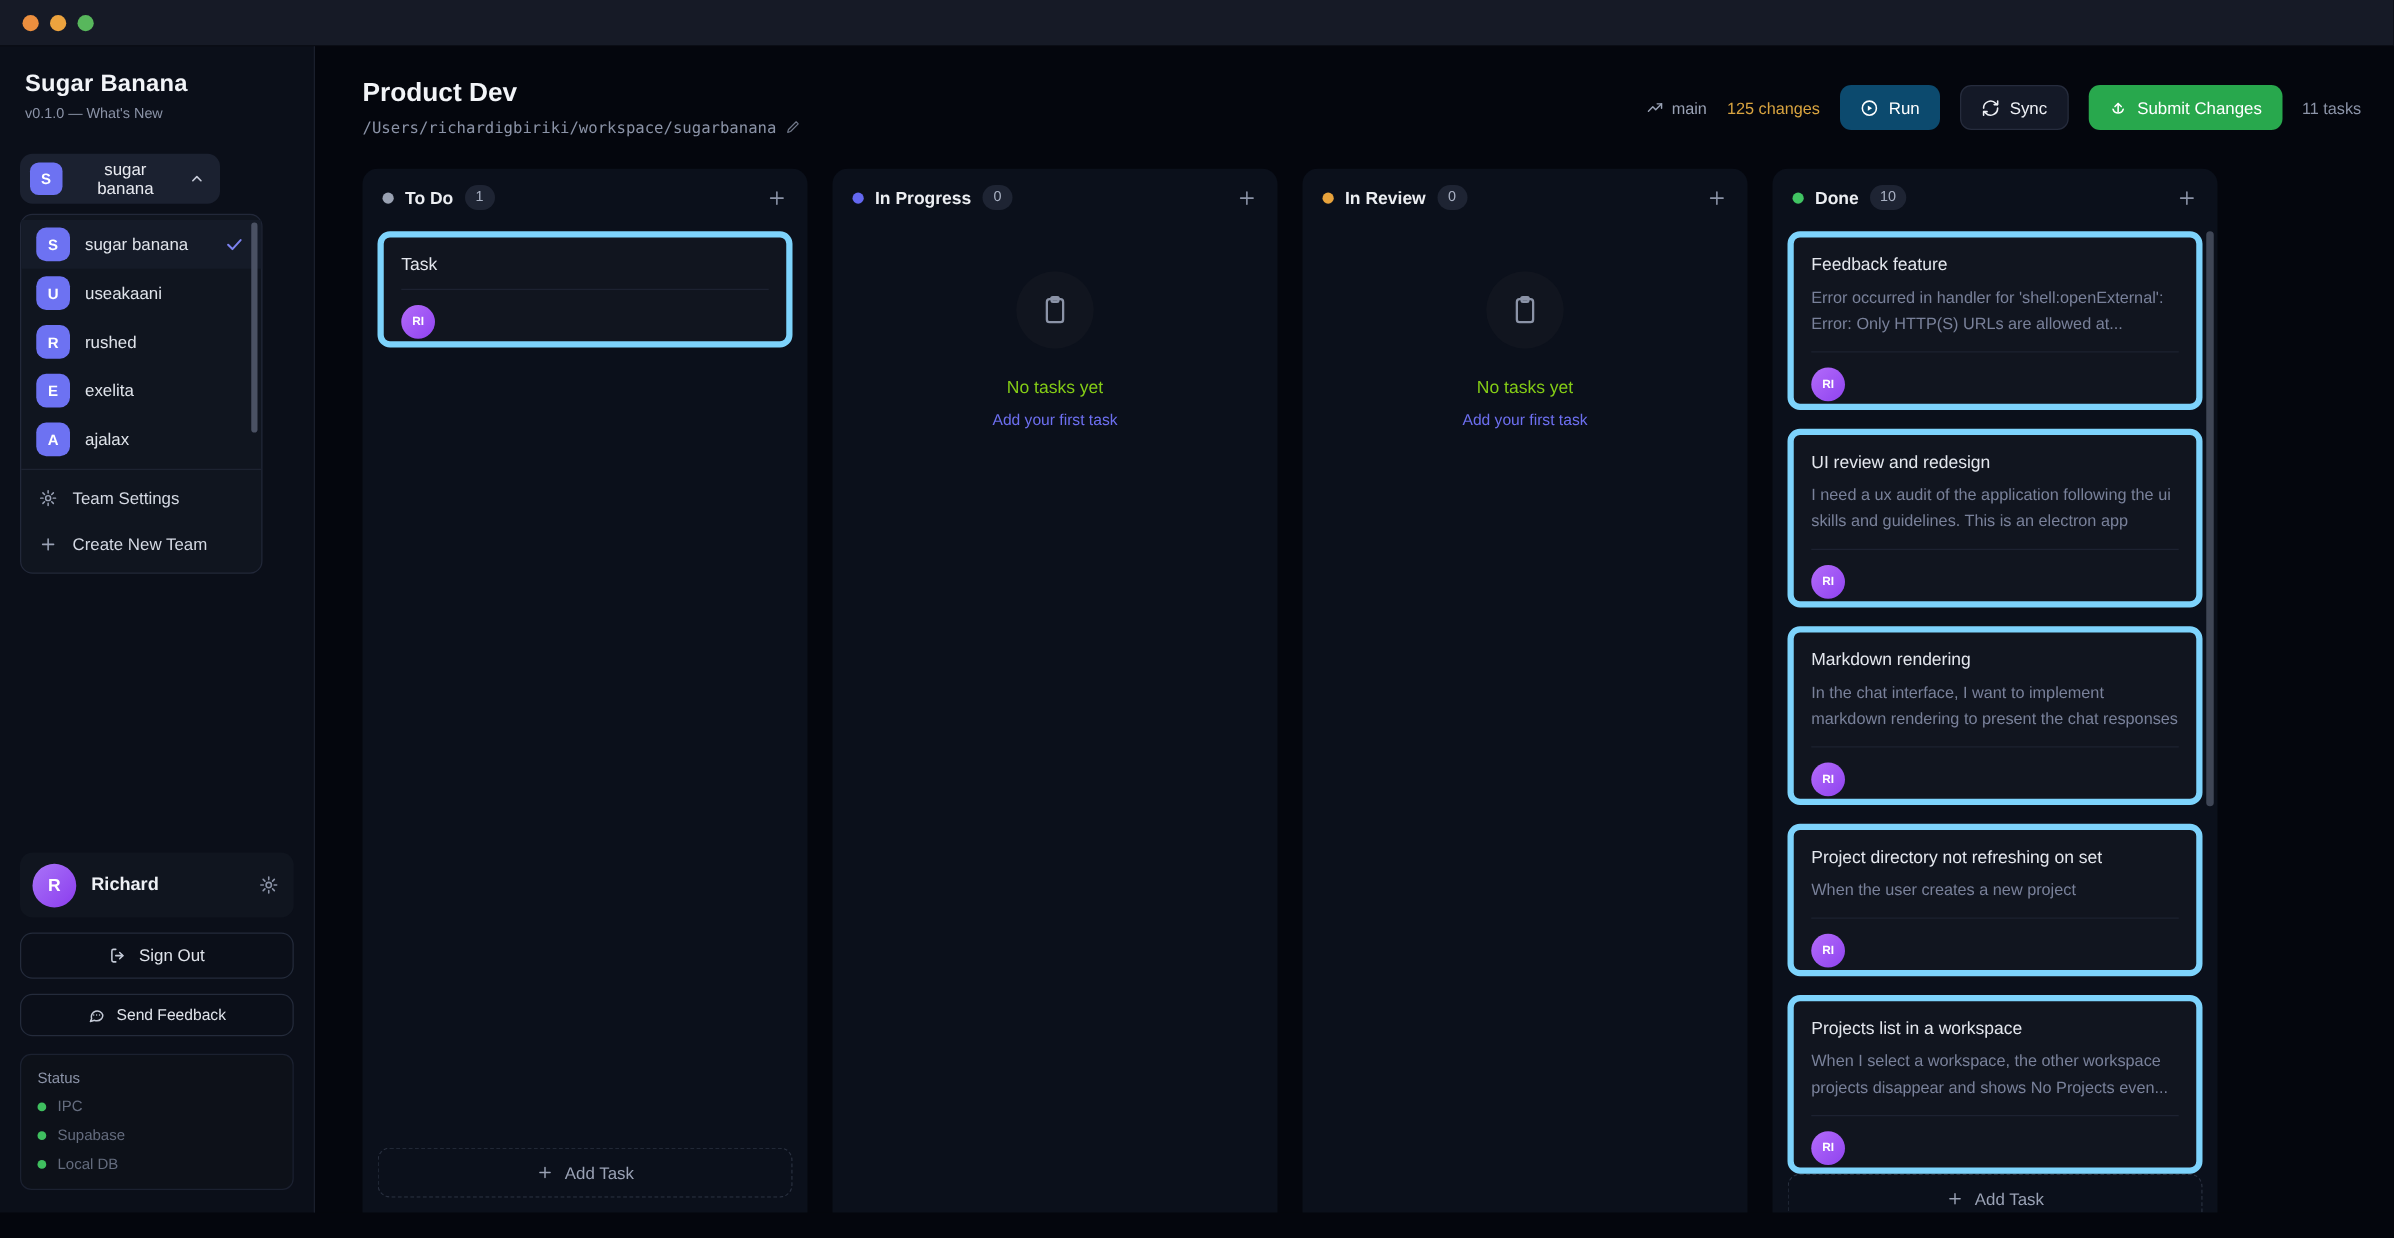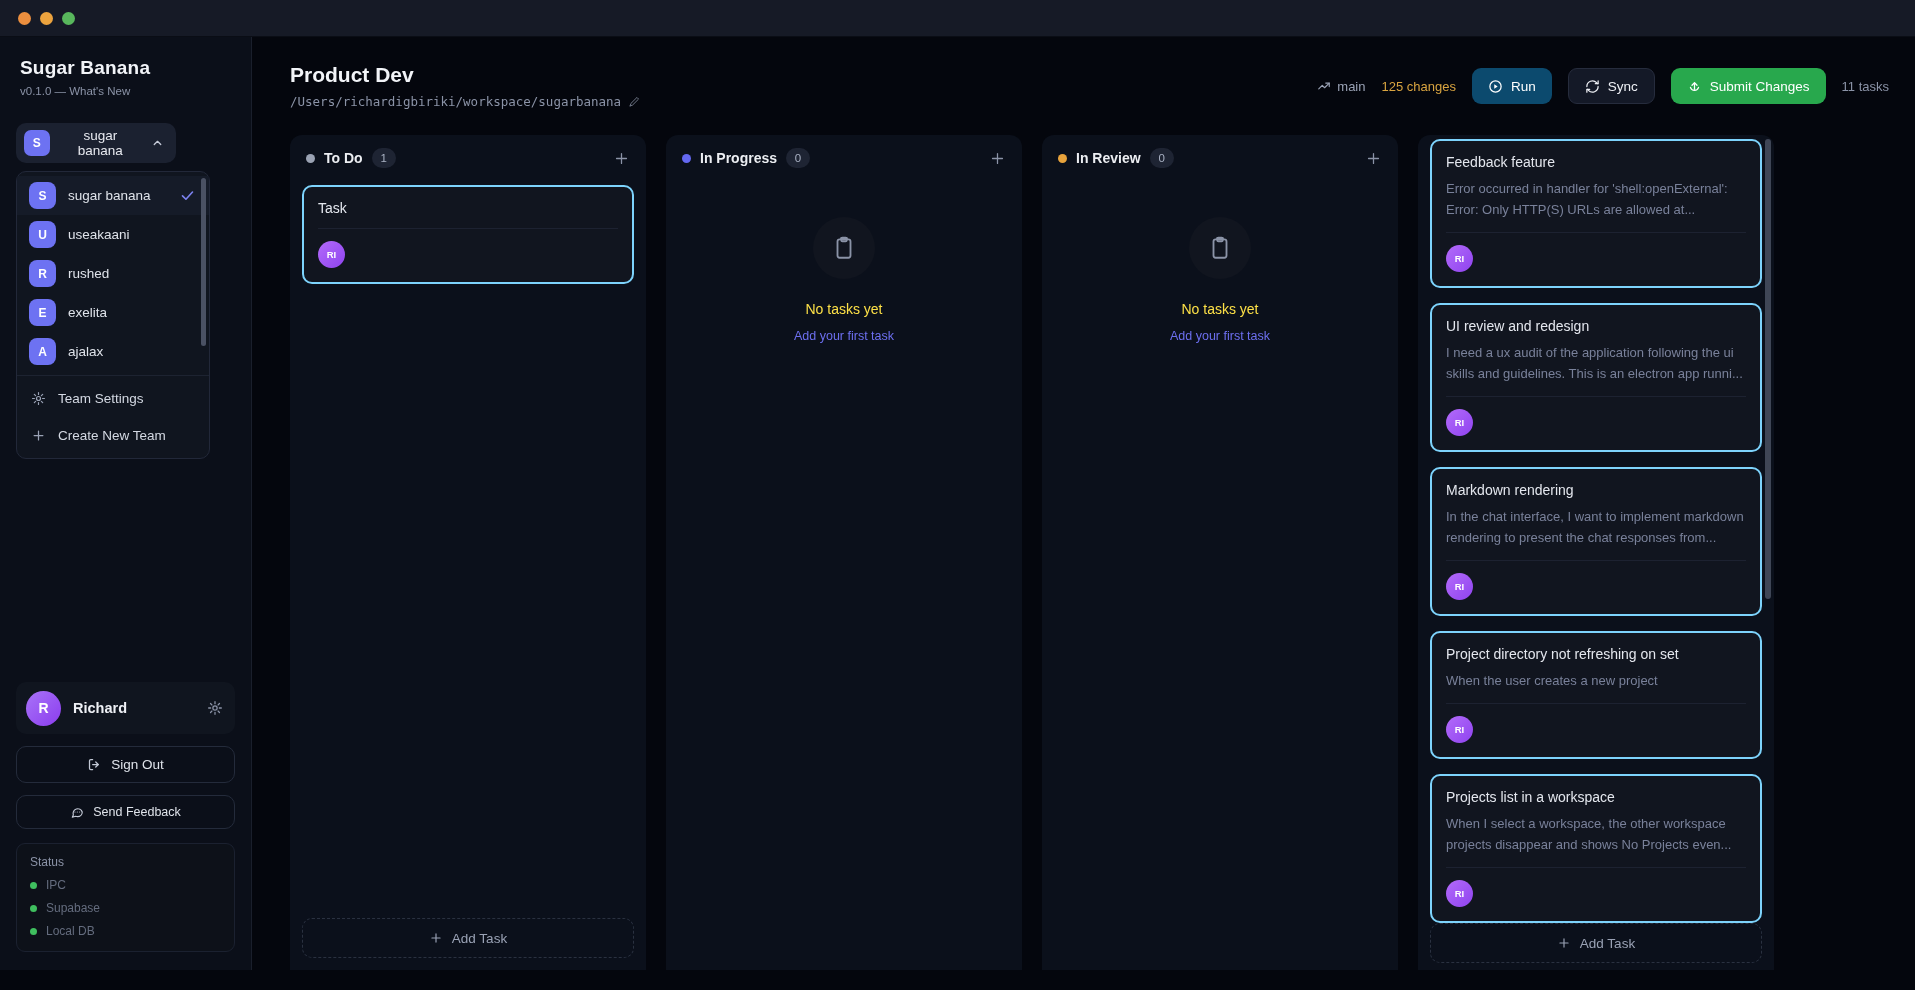--- a/index.html
+++ b/index.html
@@ -71,29 +71,29 @@
   .board { flex:1; min-height:0; display:flex; gap:20px; padding:0 0 0 38px; }
   .column { width:356px; flex:0 0 356px; background:#0b101b; border-radius:12px 12px 0 0; display:flex; flex-direction:column; min-height:0; }
   .col-header { flex:0 0 46px; display:flex; align-items:center; gap:9px; padding:0 16px; }
   .col-dot { width:9px; height:9px; border-radius:50%; }
   .col-name { font-size:14px; font-weight:600; color:#eceef2; }
   .col-count { background:#1e2433; border-radius:999px; min-width:24px; height:20px; padding:0 8px; display:flex; align-items:center; justify-content:center; font-size:11.5px; color:#a9b1c3; }
   .col-plus { margin-left:auto; color:#8b93a7; cursor:pointer; }
   .col-body { flex:1; min-height:0; display:flex; flex-direction:column; padding:4px 12px 12px 12px; position:relative; overflow:hidden; }
   .cards { display:flex; flex-direction:column; gap:15px; }
 
-  .card { background:#11151f; border:2px solid #7dd3fc; border-radius:10px; padding:13px 14px 14px 14px; cursor:pointer; }
+  .card { background:#11151f; border:5px solid #7dd3fc; border-radius:10px; padding:13px 14px 2px 14px; cursor:pointer; }
   .card-title { font-size:14px; font-weight:500; color:#e4e7ee; }
   .card-desc { margin-top:8px; font-size:13px; line-height:21px; color:#79819a; max-height:42px; overflow:hidden; }
   .card-divider { height:1px; background:#1d2231; margin:12px 0; }
   .assignee { width:27px; height:27px; border-radius:50%; background:linear-gradient(135deg,#b36bfa,#8f43ef); color:#fff; font-size:9.5px; font-weight:700; display:flex; align-items:center; justify-content:center; }
 
   .empty-state { display:flex; flex-direction:column; align-items:center; margin-top:32px; }
   .empty-icon { width:62px; height:62px; border-radius:50%; background:#11151f; display:flex; align-items:center; justify-content:center; color:#8b93a7; }
-  .empty-msg { margin-top:22px; font-size:14px; color:#fde047; }
+  .empty-msg { margin-top:22px; font-size:14px; color:#84cc16; }
   .empty-cta { margin-top:12px; font-size:12.5px; color:#6d6ff0; cursor:pointer; }
 
   .add-task { margin-top:auto; flex:0 0 40px; border:1.5px dashed #2a3140; border-radius:10px; background:transparent; display:flex; align-items:center; justify-content:center; gap:9px; color:#9aa2b5; font-size:13.5px; cursor:pointer; font-family:inherit; }
   .cards + .add-task, .empty-state + .add-task { margin-top:auto; }
   .done-scroll { position:absolute; right:3px; top:4px; width:6px; height:460px; border-radius:3px; background:#3f4656; }
 </style>
 </head>
 <body>
 
 <div class="window">
@@ -355,20 +355,30 @@
                     <rect x="9.5" y="2.5" width="5" height="3.4" rx="1"></rect>
                   </svg>
               </div>
               <div class="empty-msg">No tasks yet</div>
               <div class="empty-cta">Add your first task</div>
             </div>
           </div>
         </section>
 
         <section class="column">
+          <div class="col-header">
+            <span class="col-dot" style="background-color: rgb(65, 196, 99);"></span>
+            <span class="col-name">Done</span>
+            <span class="col-count">10</span>
+            <span class="col-plus">
+              <svg width="17" height="17" viewBox="0 0 24 24" fill="none" stroke="currentColor" stroke-width="1.8" stroke-linecap="round">
+                  <path d="M12 5v14M5 12h14"></path>
+                </svg>
+            </span>
+          </div>
           <div class="col-body">
             <div class="cards">
               <div class="card">
                 <div class="card-title">Feedback feature</div>
                 <div class="card-desc">Error occurred in handler for 'shell:openExternal': Error: Only HTTP(S) URLs are allowed at...</div>
                 <div class="card-divider"></div>
                 <span class="assignee">RI</span>
               </div>
               <div class="card">
                 <div class="card-title">UI review and redesign</div>

